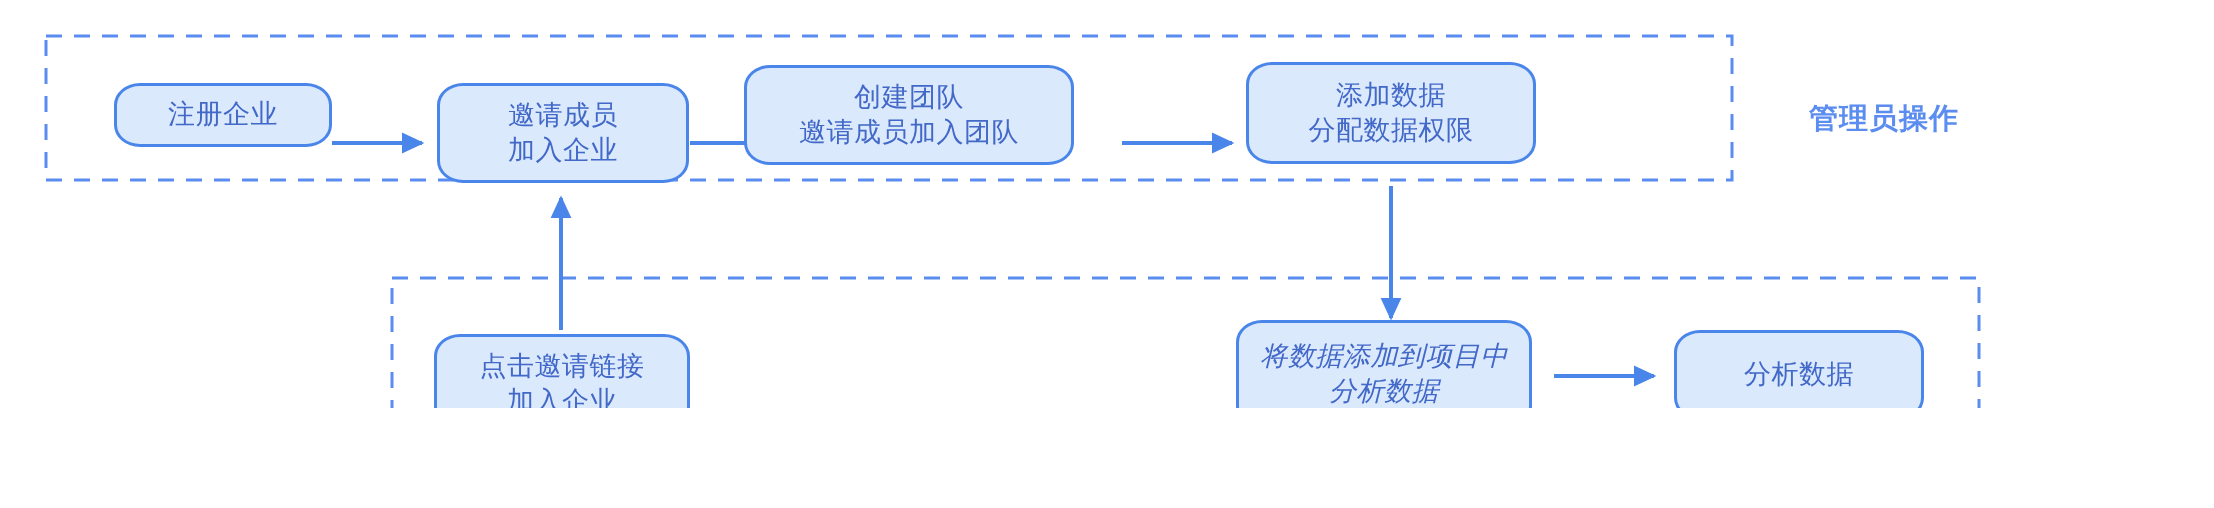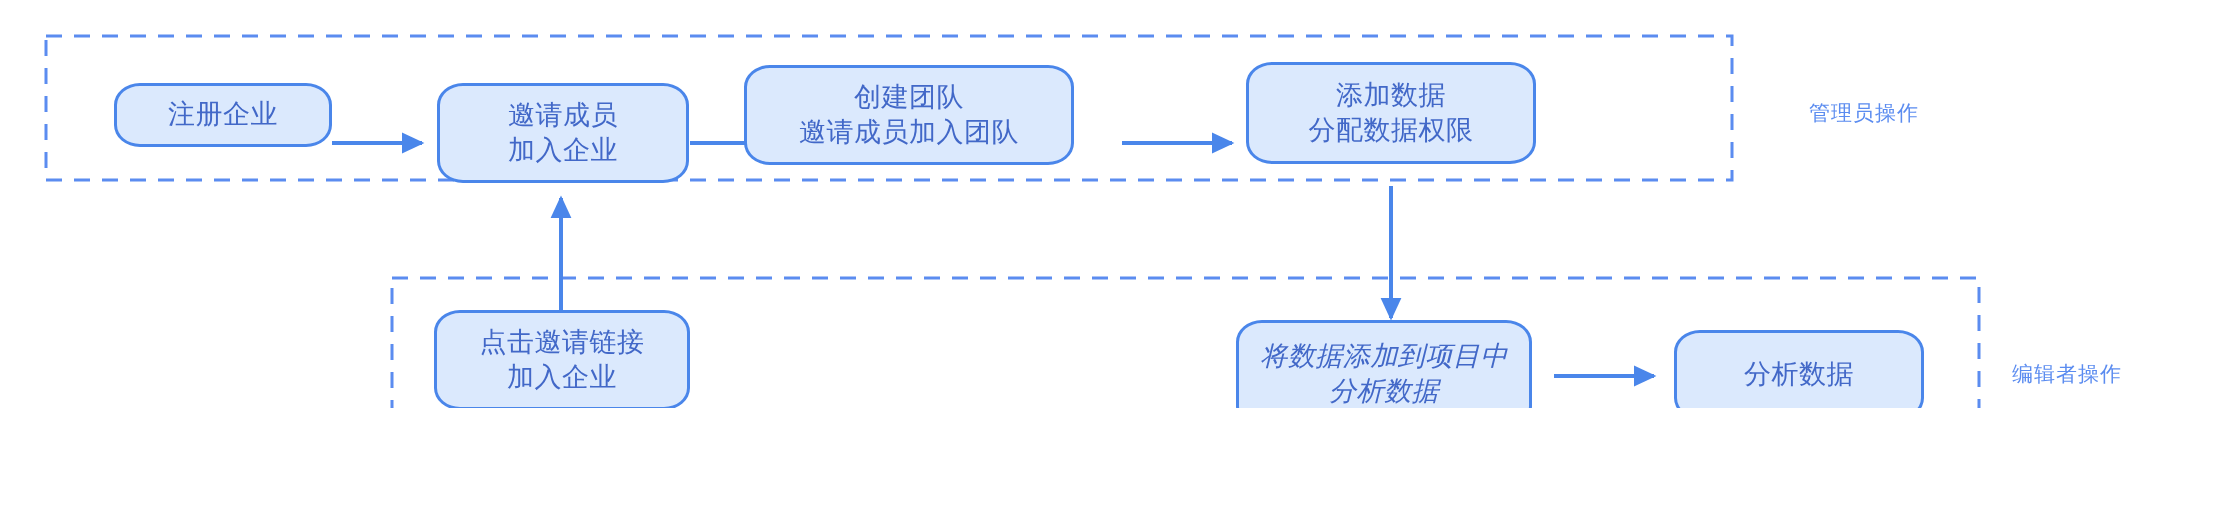--- a/index.html
+++ b/index.html
@@ -38,22 +38,22 @@
     text-align: center;
     font-size: 27px;
     line-height: 1.30;
     letter-spacing: 0.5px;
     white-space: pre-line;
     font-weight: 400;
   }
   .swim-label {
     position: absolute;
     color: #5b8cf0;
-    font-weight: normal;
-    font-size: 21px;
+    font-weight: bold;
+    font-size: 29px;
     letter-spacing: 1px;
     white-space: nowrap;
   }
 </style>
 </head>
 <body>
 
 <div id="canvas">
 
   <svg id="svg-layer" viewBox="0 0 2214 508" xmlns="http://www.w3.org/2000/svg">
@@ -84,25 +84,24 @@
 
   <div class="node" style="left:423px; top:83px; width:252px; height:100px;">邀请成员
 加入企业</div>
 
   <div class="node" style="left:730px; top:65px; width:330px; height:100px;">创建团队
 邀请成员加入团队</div>
 
   <div class="node" style="left:1232px; top:62px; width:290px; height:102px;">添加数据
 分配数据权限</div>
 
-  <div class="node" style="left:420px; top:310px; width:256px; height:100px;text-align:center;">点击邀请链接
+  <div class="node" style="left:420px; top:334px; width:256px; height:100px;text-align:center;">点击邀请链接
 加入企业</div>
 
   <div class="node" style="left:1222px; top:320px; width:296px; height:108px;font-style:italic;">将数据添加到项目中
 分析数据</div>
 
   <div class="node" style="left:1660px; top:330px; width:250px; height:90px;">分析数据</div>
 
   <div class="swim-label" style="left:1795px; top:99px;">管理员操作</div>
 
-  <div class="swim-label" style="left:1998px; top:360px;">编辑者操作</div>
 
 </div>
 
 </body></html>

